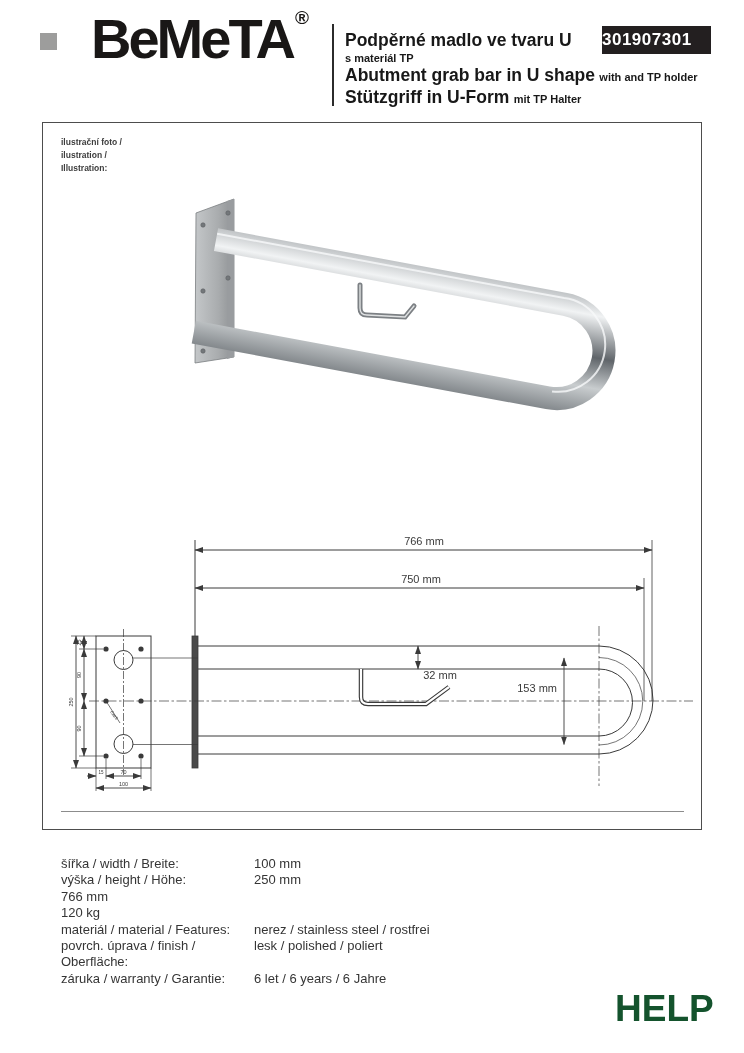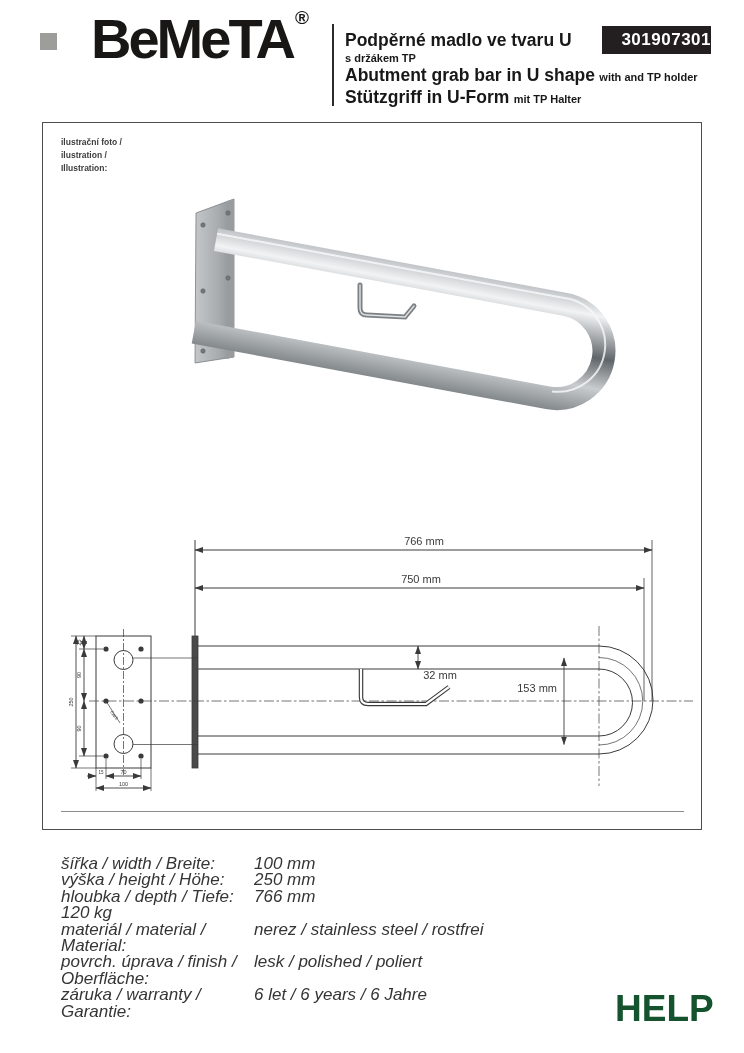--- a/index.html
+++ b/index.html
@@ -12,50 +12,50 @@
   
   .logo-square{left:40px;top:33px;width:17px;height:17px;background:#9d9d9c;}
   .logo-text{left:59px;top:6px;font-size:56px;font-weight:800;letter-spacing:-3px;color:#191716;margin-left:32px;}
   .logo-reg{font-size:19px;font-weight:700;vertical-align:34px;letter-spacing:0;margin-left:2px;}
   .hdr-divider{left:332px;top:24px;width:2px;height:82px;background:#2b2b2b;}
   .titles{left:345px;top:21px;width:250px;line-height:1.1;color:#181818;}
   .t-big{font-size:17.5px;font-weight:700;margin-top:10px;}
   .t-small{font-size:11px;font-weight:700;}
   .t-row{margin-bottom:2px;white-space:nowrap;}
   .code-box{left:602px;top:26px;width:109px;height:28px;background:#231f20;
-    display:flex;align-items:center;justify-content:flex-end;}
+    display:flex;align-items:center;justify-content:flex-start;}
   .code-box span{color:#ffffff;font-size:17px;font-weight:700;letter-spacing:.5px;}
 
   
   .main-box{left:42px;top:122px;width:660px;height:708px;border:1.5px solid #4d4d4d;box-sizing:border-box;}
   .illus-label{left:18px;top:13px;font-size:8.5px;line-height:1.55;color:#3d3d3d;font-weight:600;}
   .photo-svg{left:140px;top:68px;}
   .draw-svg{left:0px;top:405px;}
   .param-sep{left:18px;top:688px;width:623px;height:1px;background:#8c8c8c;}
   .param-title{left:18px;top:700px;font-size:15px;font-weight:700;color:#141414;}
-  .param-rows{left:18px;top:733px;font-size:17px;color:#353535;line-height:16.4px;font-style:italic;}
+  .param-rows{left:18px;top:733px;font-size:13px;color:#353535;line-height:16.4px;}
   .param-row{display:flex;}
   .param-label{width:193px;}
   .param-value{}
 
   
   .help-logo{left:615px;top:988px;font-size:37px;font-weight:800;letter-spacing:0px;color:#14532d;}
 
   svg text{font-family:"Liberation Sans", sans-serif;fill:#3a3a3a;}
 </style>
 </head>
 <body>
 
 <div class="abs logo-square"></div>
 <div class="abs logo-text"><span>BeMeTA</span><span class="logo-reg">®</span></div>
 <div class="abs hdr-divider"></div>
 
 <div class="abs titles">
   <div class="t-row t-big">Podpěrné madlo ve tvaru U</div>
-  <div class="t-row t-small">s držákem TP</div>
+  <div class="t-row t-small">s materiál TP</div>
   <div class="t-row">
     <span class="t-big">Abutment grab bar in U shape</span>
     <span class="t-small">with and TP holder</span>
   </div>
   <div class="t-row">
     <span class="t-big">Stützgriff in U-Form</span>
     <span class="t-small">mit TP Halter</span>
   </div>
 </div>
 
@@ -196,28 +196,27 @@
   <div class="abs param-rows">
     <div class="param-row">
       <span class="param-label">šířka / width / Breite:</span>
       <span class="param-value">100 mm</span>
     </div>
     <div class="param-row">
       <span class="param-label">výška / height / Höhe:</span>
       <span class="param-value">250 mm</span>
     </div>
     <div class="param-row">
-      <span class="param-label">hloubka / depth / Tiefe:</span>
       <span class="param-value">766 mm</span>
     </div>
     <div class="param-row">
       <span class="param-value">120 kg</span>
     </div>
     <div class="param-row">
-      <span class="param-label">materiál / material / Material:</span>
+      <span class="param-label">materiál / material / Features:</span>
       <span class="param-value">nerez / stainless steel / rostfrei</span>
     </div>
     <div class="param-row">
       <span class="param-label">povrch. úprava / finish / Oberfläche:</span>
       <span class="param-value">lesk / polished / poliert</span>
     </div>
     <div class="param-row">
       <span class="param-label">záruka / warranty / Garantie:</span>
       <span class="param-value">6 let / 6 years / 6 Jahre</span>
     </div>

